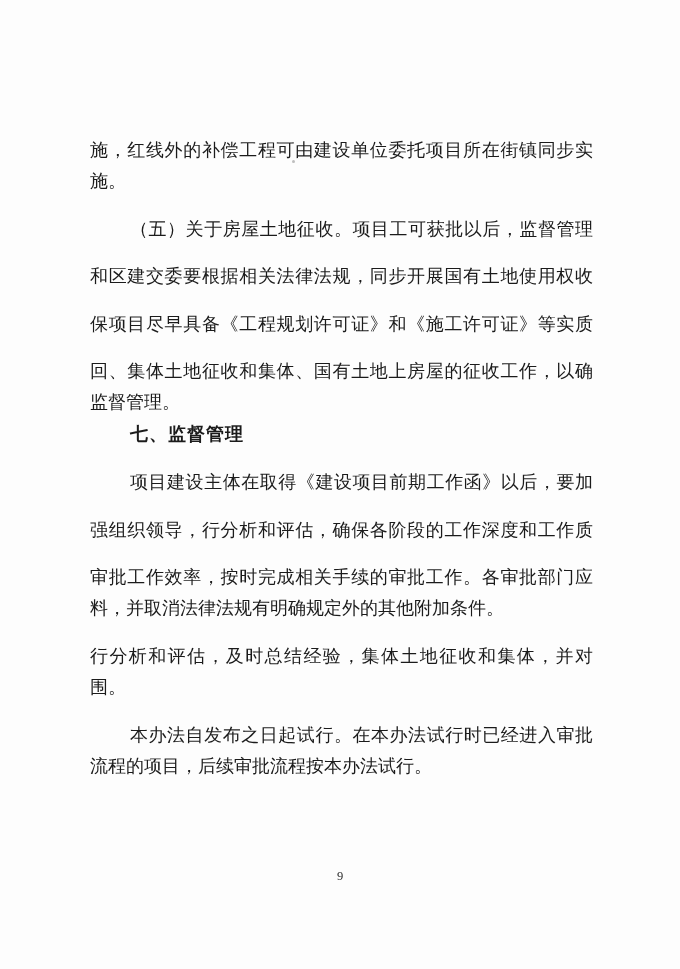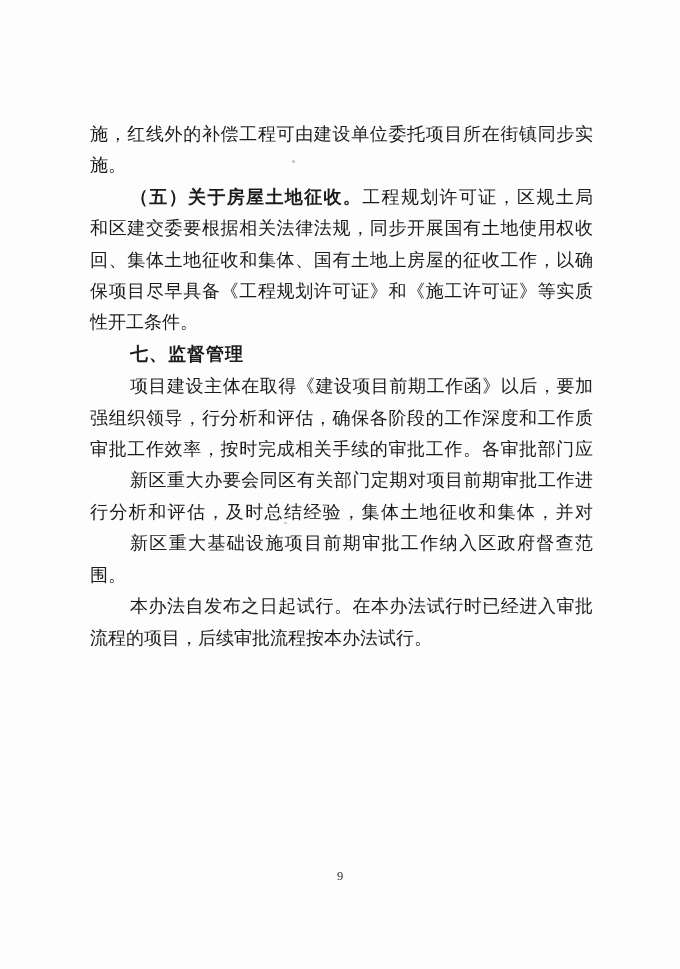--- a/index.html
+++ b/index.html
@@ -24,26 +24,27 @@
     font-size: 18px;
     line-height: 31.4px;
   }
   .line {
     white-space: nowrap;
     text-align: left;
   }
   .line.fill {
     text-align: justify;
     text-align-last: justify;
+    margin-top: 16px;
   }
   .line.indent {
     text-indent: 40px;
   }
   .bold-kai {
-    font-weight: 700;
+    font-weight: 400;
   }
   .bold-hei {
     font-weight: 700;
     font-family: Liberation Mono, monospace;
     letter-spacing: 1px;
   }
   .page-number {
     position: absolute;
     left: 0;
     right: 0;
@@ -62,32 +63,31 @@
   .speck-1 { left: 292px; top: 160px; width: 3px; height: 3px; }
   .speck-2 { left: 284px; top: 522px; width: 3px; height: 2px; }
 </style>
 </head>
 <body>
 
 <div class="page">
   <div class="doc-body">
       <div class="line fill"><span>施，红线外的补偿工程可由建设单位委托项目所在街镇同步实</span></div>
       <div class="line"><span>施。</span></div>
-      <div class="line indent fill"><span class="bold-kai">（五）关于房屋土地征收。</span><span>工程规划许可证，区规土局</span></div>
+      <div class="line indent fill"><span class="bold-kai">（五）关于房屋土地征收。</span><span>项目工可获批以后，监督管理</span></div>
       <div class="line fill"><span>和区建交委要根据相关法律法规，同步开展国有土地使用权收</span></div>
+      <div class="line fill"><span>保项目尽早具备《工程规划许可证》和《施工许可证》等实质</span></div>
       <div class="line fill"><span>回、集体土地征收和集体、国有土地上房屋的征收工作，以确</span></div>
-      <div class="line fill"><span>保项目尽早具备《工程规划许可证》和《施工许可证》等实质</span></div>
-      <div class="line"><span>性开工条件。</span></div>
+      <div class="line"><span>监督管理。</span></div>
       <div class="line indent"><span class="bold-hei">七、监督管理</span></div>
       <div class="line indent fill"><span>项目建设主体在取得《建设项目前期工作函》以后，要加</span></div>
       <div class="line fill"><span>强组织领导，行分析和评估，确保各阶段的工作深度和工作质</span></div>
       <div class="line fill"><span>审批工作效率，按时完成相关手续的审批工作。各审批部门应</span></div>
-      <div class="line indent fill"><span>新区重大办要会同区有关部门定期对项目前期审批工作进</span></div>
+      <div class="line"><span>料，并取消法律法规有明确规定外的其他附加条件。</span></div>
       <div class="line fill"><span>行分析和评估，及时总结经验，集体土地征收和集体，并对</span></div>
-      <div class="line indent fill"><span>新区重大基础设施项目前期审批工作纳入区政府督查范</span></div>
       <div class="line"><span>围。</span></div>
       <div class="line indent fill"><span>本办法自发布之日起试行。在本办法试行时已经进入审批</span></div>
       <div class="line"><span>流程的项目，后续审批流程按本办法试行。</span></div>
     </div>
   <div class="speck speck-1"></div>
   <div class="speck speck-2"></div>
   <div class="page-number">9</div>
 </div>
 
 </body></html>

